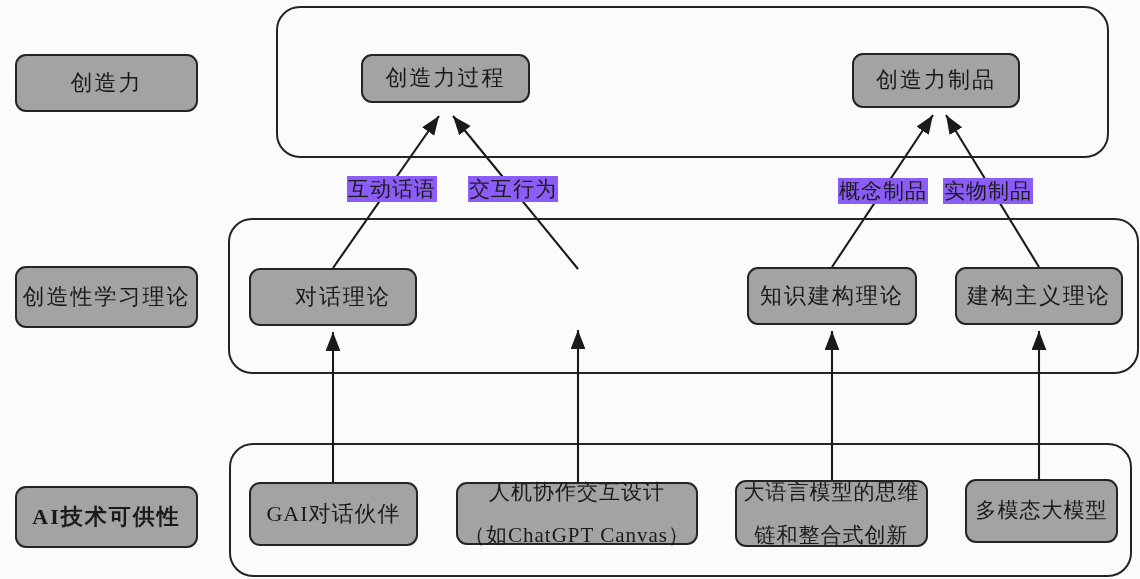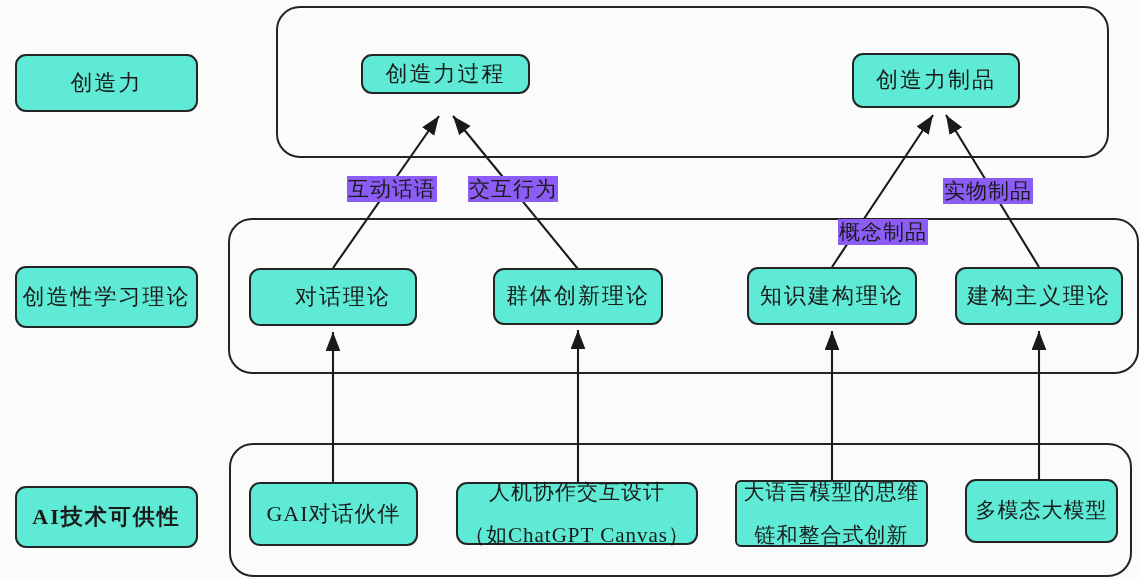--- a/index.html
+++ b/index.html
@@ -16,21 +16,21 @@
     border:2px solid #242424;
     border-radius:24px;
     background:transparent;
     z-index:1;
   }
   .arrow-layer{position:absolute;left:0;top:0;z-index:2;}
   .node{
     position:absolute;
     border:2px solid #242424;
     border-radius:11px;
-    background:#5eead4;
+    background:#a3a3a3;
     display:flex;
     flex-direction:column;
     align-items:center;
     justify-content:center;
     text-align:center;
     font-size:22px;
     line-height:1.3;
     z-index:3;
     box-sizing:border-box;
     letter-spacing:2px;
@@ -76,61 +76,58 @@
   <div class="node" style="left:15px;top:54px;width:183px;height:58px;">
     <span>创造力</span>
   </div>
   <div class="node" style="left:15px;top:266px;width:183px;height:62px;">
     <span>创造性学习理论</span>
   </div>
   <div class="node" style="left:15px;top:486px;width:183px;height:62px;font-weight:bold;">
     <span>AI技术可供性</span>
   </div>
 
-  <div class="node" style="left:361px;top:54px;width:169px;height:40px;">
+  <div class="node" style="left:361px;top:54px;width:169px;height:49px;">
     <span>创造力过程</span>
   </div>
   <div class="node" style="left:852px;top:53px;width:168px;height:55px;">
     <span>创造力制品</span>
   </div>
 
   <div class="edge-label" style="left:347px;top:176px;width:90px;height:26px;">
     <span>互动话语</span>
   </div>
   <div class="edge-label" style="left:468px;top:176px;width:90px;height:26px;">
     <span>交互行为</span>
   </div>
-  <div class="edge-label" style="left:838px;top:178px;width:90px;height:26px;margin-top:41px;">
+  <div class="edge-label" style="left:838px;top:178px;width:90px;height:26px;">
     <span>概念制品</span>
   </div>
   <div class="edge-label" style="left:943px;top:178px;width:90px;height:26px;">
     <span>实物制品</span>
   </div>
 
   <div class="node" style="left:249px;top:268px;width:168px;height:58px;padding-left:20px;">
     <span>对话理论</span>
-  </div>
-  <div class="node" style="left:493px;top:268px;width:170px;height:57px;">
-    <span>群体创新理论</span>
   </div>
   <div class="node" style="left:747px;top:267px;width:170px;height:58px;">
     <span>知识建构理论</span>
   </div>
   <div class="node" style="left:955px;top:267px;width:168px;height:58px;">
     <span>建构主义理论</span>
   </div>
 
   <div class="node" style="left:249px;top:482px;width:169px;height:64px;letter-spacing:1px;">
     <span>GAI对话伙伴</span>
   </div>
   <div class="node small-text" style="left:456px;top:482px;width:242px;height:63px;">
     <span>人机协作交互设计</span>
     <span>（如ChatGPT Canvas）</span>
   </div>
-  <div class="node small-text" style="left:735px;top:480px;width:193px;height:67px;border-radius:6px;">
+  <div class="node small-text" style="left:735px;top:480px;width:193px;height:67px;">
     <span>大语言模型的思维</span>
     <span>链和整合式创新</span>
   </div>
   <div class="node" style="left:965px;top:479px;width:153px;height:64px;font-size:21px;letter-spacing:1px;">
     <span>多模态大模型</span>
   </div>
 
 </div>
 
 </body></html>

